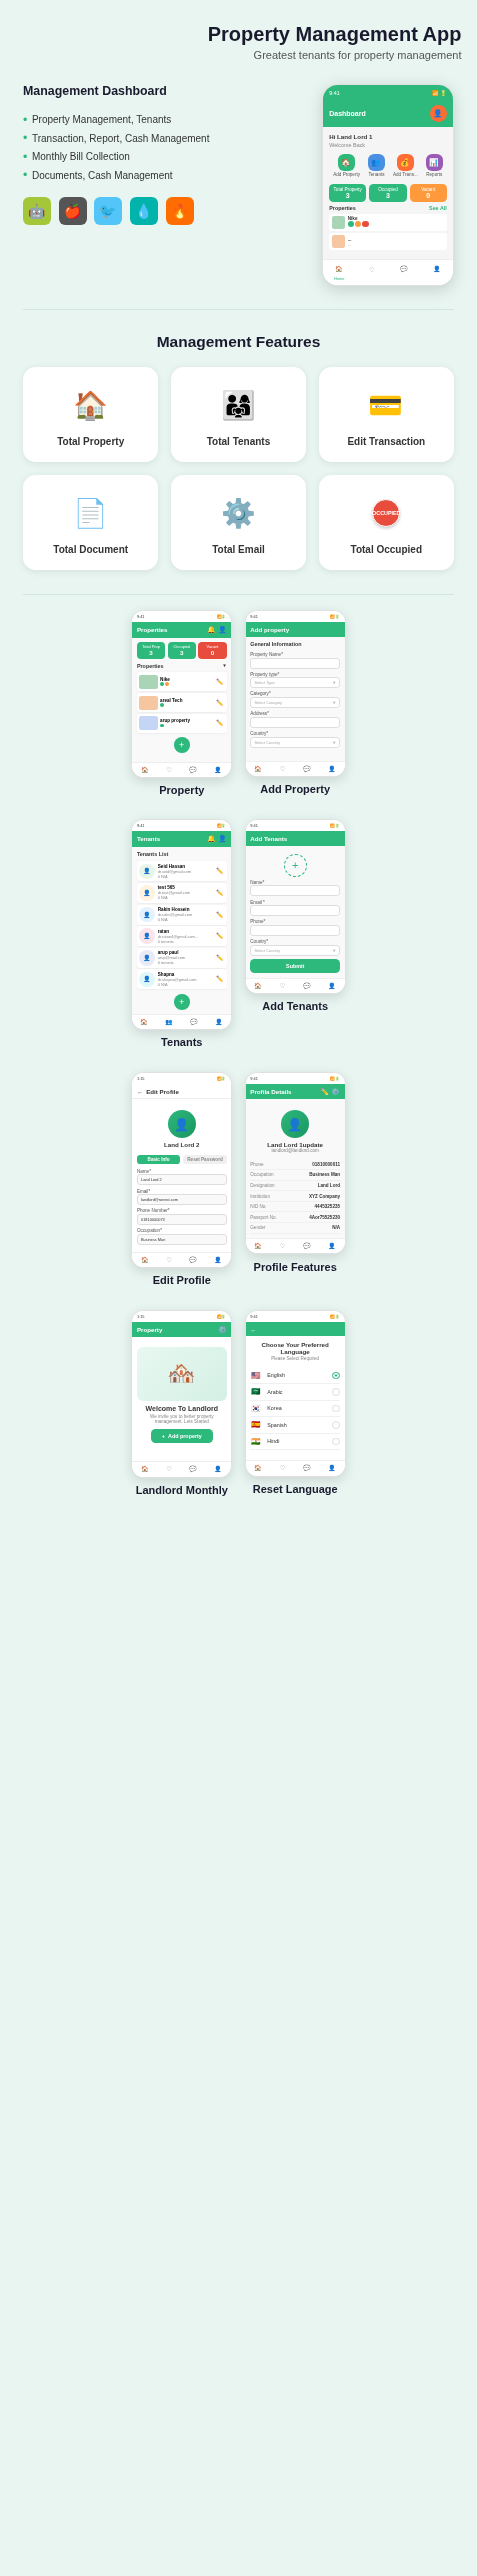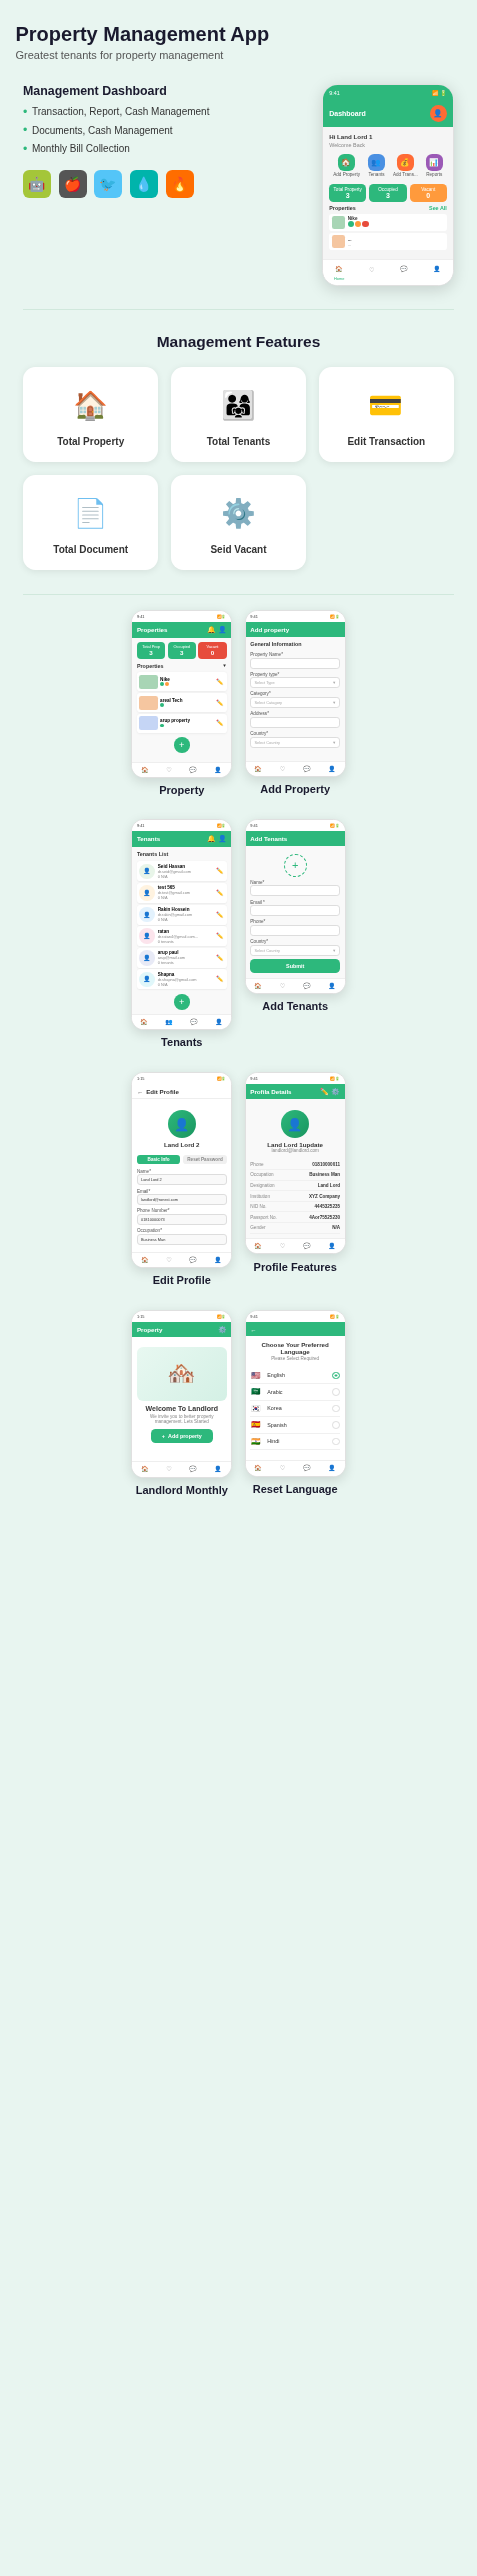--- a/index.html
+++ b/index.html
@@ -5,21 +5,21 @@
     * { box-sizing: border-box; margin: 0; padding: 0; }
     body {
       font-family: 'Segoe UI', Arial, sans-serif;
       background: #e8f5f0;
       width: 477px;
       min-height: 2576px;
     }
 
     
     .header {
-      text-align: left;
+      text-align: right;
       padding: 23px 15.5px 15.5px;
     }
     .header h1 {
       font-size: 20px;
       font-weight: 800;
       color: #1a1a2e;
     }
     .header p {
       font-size: 11px;
       color: #555;
@@ -34,21 +34,21 @@
       align-items: flex-start;
     }
     .dashboard-left {
       flex: 1;
       min-width: 139px;
     }
     .dashboard-left h2 {
       font-size: 12.4px;
       font-weight: 700;
       color: #1a1a2e;
-      margin-bottom: 4px;
+      margin-bottom: 12px;
     }
     .dashboard-left ul {
       list-style: none;
       padding: 0;
     }
     .dashboard-left ul li {
       font-size: 10px;
       color: #333;
       padding: 2.3px 0;
       display: flex;
@@ -671,27 +671,30 @@
 <div class="header">
   <h1>Property Management App</h1>
   <p>Greatest tenants for property management</p>
 </div>
 
 <div class="dashboard-section">
   <div class="dashboard-left">
     <h2>Management Dashboard</h2>
     <ul>
       <li>
+          <span>Property Management, Tenants</span>
+        </li>
+      <li>
           <span>Transaction, Report, Cash Management</span>
         </li>
       <li>
-          <span>Documents, Cash Management</span>
+          <span>Monthly Bill Collection</span>
         </li>
       <li>
-          <span>Monthly Bill Collection</span>
+          <span>Documents, Cash Management</span>
         </li>
     </ul>
     <div class="platform-icons">
       <div class="platform-icon pi-android">🤖</div>
       <div class="platform-icon pi-apple">🍎</div>
       <div class="platform-icon pi-flutter">🐦</div>
       <div class="platform-icon pi-dart">💧</div>
       <div class="platform-icon pi-fire">🔥</div>
     </div>
   </div>
@@ -793,21 +796,27 @@
     <div class="feature-card">
       <div class="feature-icon">💳</div>
       <div class="feature-label">Edit Transaction</div>
     </div>
     <div class="feature-card">
       <div class="feature-icon">📄</div>
       <div class="feature-label">Total Document</div>
     </div>
     <div class="feature-card">
       <div class="feature-icon">⚙️</div>
-      <div class="feature-label">Seid Vacant</div>
+      <div class="feature-label">Total Email</div>
+    </div>
+    <div class="feature-card">
+      <div class="feature-icon">
+        <div class="occupied-badge">OCCUPIED</div>
+      </div>
+      <div class="feature-label">Total Occupied</div>
     </div>
   </div>
 </div>
 
 <div class="section-divider"></div>
 
 <div class="screenshots-row">
 
   <div class="screenshot-col">
     <div class="sphone">

